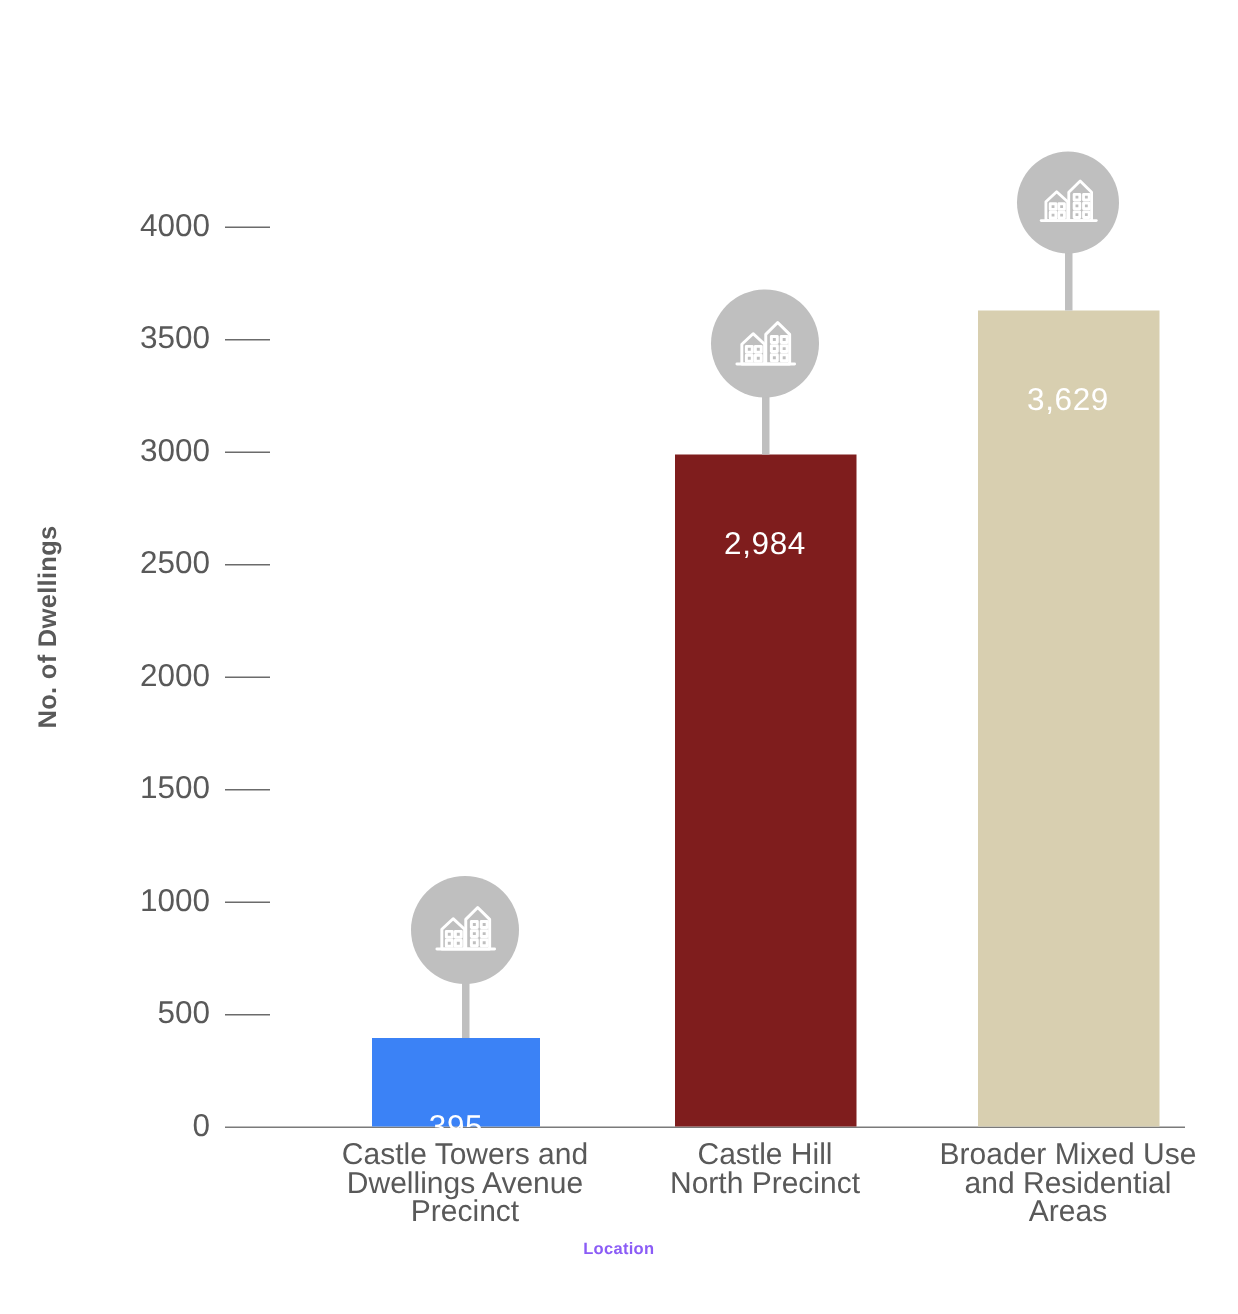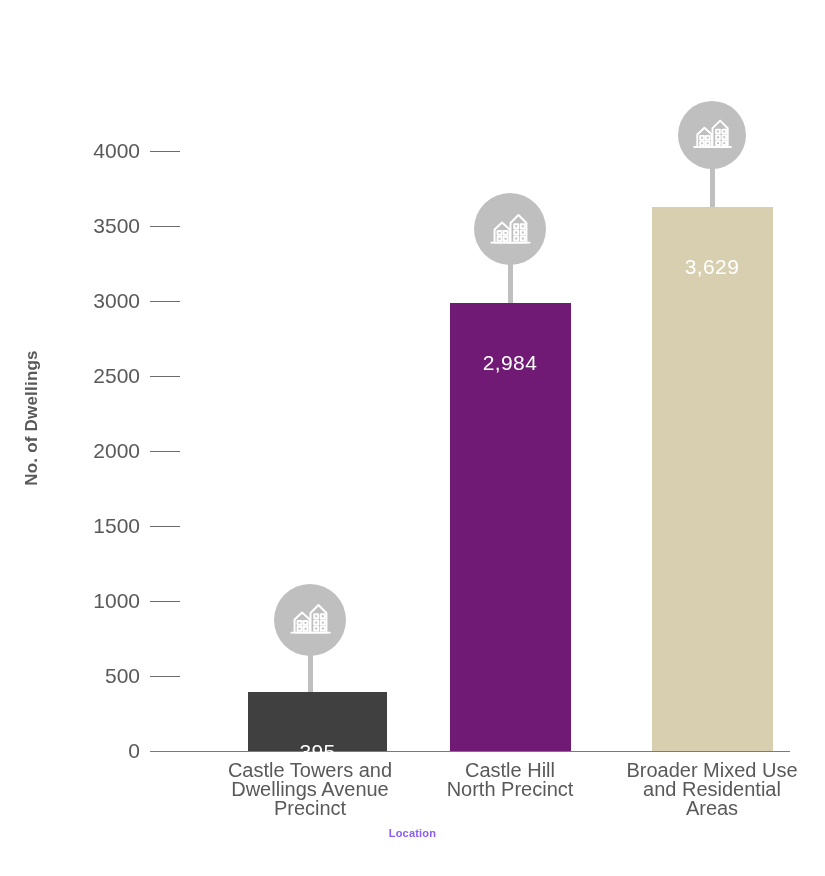--- a/index.html
+++ b/index.html
@@ -195,21 +195,21 @@
         <div class="y-tick-mark" style="top: 226px;"></div>
         <div class="y-tick-label-wrap" style="top: 151px;">
           <div class="y-tick-label">4000</div>
         </div>
         <div class="y-tick-mark" style="top: 151px;"></div>
       </div>
 
     <div class="axis-line"></div>
 
     <div id="bars">
-        <div class="bar" style="left: 248px; width: 139px; height: 59.25px; background: #404040;">
+        <div class="bar" style="left: 248px; width: 112px; height: 59.25px; background: #3b82f6;">
           <div class="bar-value" style="color: rgb(255, 255, 255);">395</div>
         </div>
         <div class="badge" style="left: 310px; top: 691.75px;">
           <div class="badge-stem" style="height: 40px; top: -40px; background: rgb(191, 191, 191);"></div>
           <div class="badge-circle" style="width: 72px; height: 72px; left: -36px; top: -108px; background: rgb(191, 191, 191);">
             <svg width="45" height="45" viewBox="0 0 48 48" aria-hidden="true">
     <g fill="none" stroke="#ffffff" stroke-width="2.1" stroke-linejoin="round" stroke-linecap="round">
 
       <path d="M24 17 L32.5 8.5 L41 17 L41 38 L24 38 Z"></path>
 
@@ -225,21 +225,21 @@
       <rect x="35" y="31.5" width="4.2" height="4.2"></rect>
 
       <rect x="10.2" y="25.5" width="4.2" height="4.2"></rect>
       <rect x="16.6" y="25.5" width="4.2" height="4.2"></rect>
       <rect x="10.2" y="31.8" width="4.2" height="4.2"></rect>
       <rect x="16.6" y="31.8" width="4.2" height="4.2"></rect>
     </g>
   </svg>
           </div>
         </div>
-        <div class="bar" style="left: 449.5px; width: 121px; height: 447.6px; background: #701a75;">
+        <div class="bar" style="left: 449.5px; width: 121px; height: 447.6px; background: #7f1d1d;">
           <div class="bar-value" style="color: rgb(255, 255, 255);">2,984</div>
         </div>
         <div class="badge" style="left: 510px; top: 303.4px;">
           <div class="badge-stem" style="height: 42px; top: -42px; background: rgb(191, 191, 191);"></div>
           <div class="badge-circle" style="width: 72px; height: 72px; left: -36px; top: -110px; background: rgb(191, 191, 191);">
             <svg width="45" height="45" viewBox="0 0 48 48" aria-hidden="true">
     <g fill="none" stroke="#ffffff" stroke-width="2.1" stroke-linejoin="round" stroke-linecap="round">
 
       <path d="M24 17 L32.5 8.5 L41 17 L41 38 L24 38 Z"></path>
 

